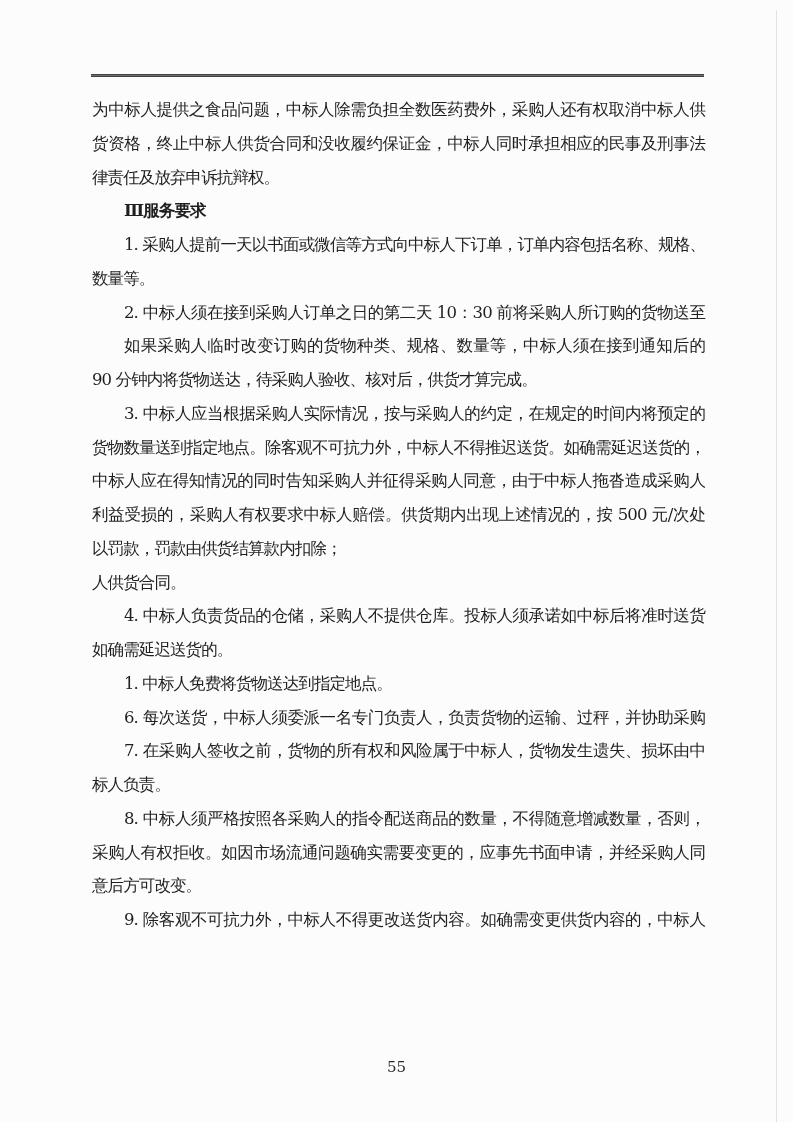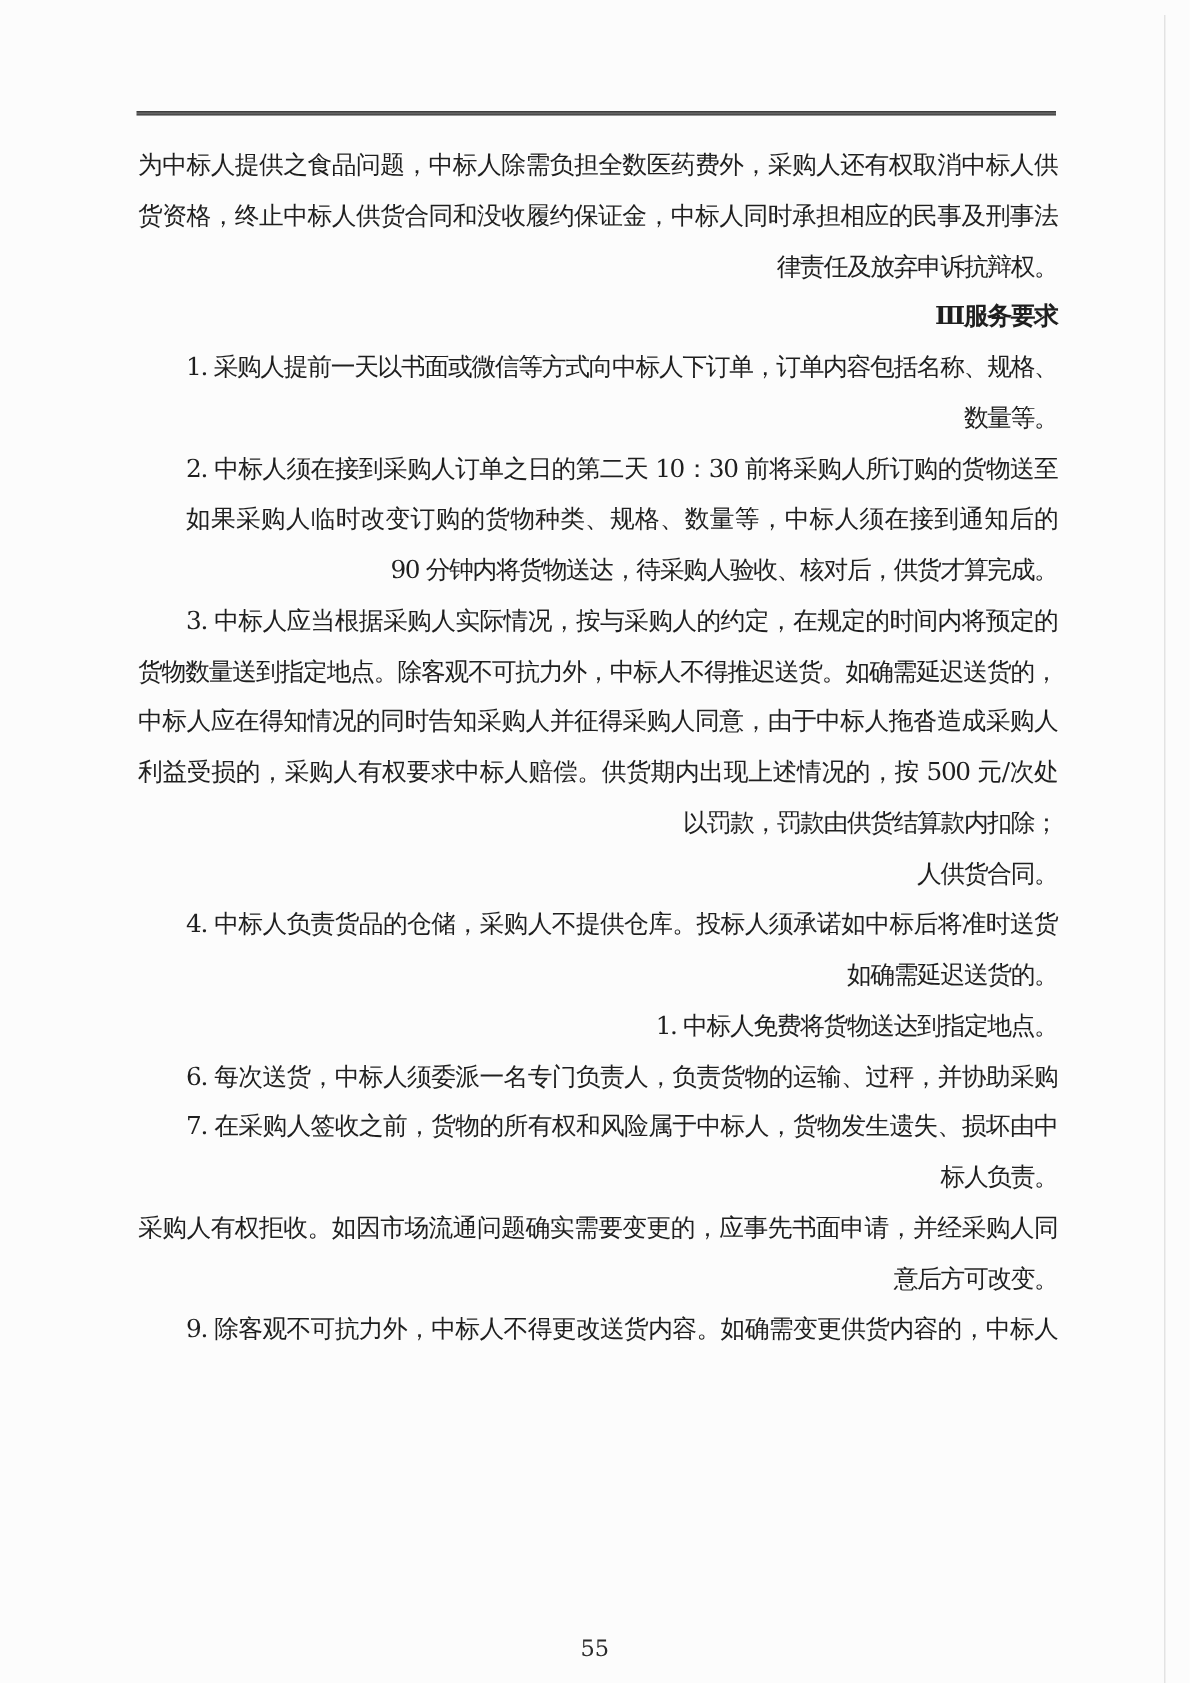--- a/index.html
+++ b/index.html
@@ -35,21 +35,21 @@
     position: absolute;
     left: 92px;
     top: 93px;
     width: 613px;
   }
   .line {
     height: 33.75px;
     line-height: 33.75px;
     font-size: 16.5px;
     letter-spacing: -0.9px;
-    text-align: right;
+    text-align: left;
     white-space: normal;
   }
   .line.j {
     text-align: justify;
     text-align-last: justify;
   }
   .line.ind {
     padding-left: 32px;
   }
   .line.bold {
@@ -58,21 +58,20 @@
   .page-number {
     position: absolute;
     left: 0;
     top: 1056px;
     width: 793px;
     text-align: center;
     font-size: 15px;
     line-height: 22px;
     letter-spacing: 0;
     color: #2a2a2a;
-    margin-top: 32px;
   }
 </style>
 </head>
 <body>
 
 <div class="page">
   <div class="header-rule"></div>
   <div class="doc-body">
       <div class="line j">为中标人提供之食品问题，中标人除需负担全数医药费外，采购人还有权取消中标人供</div>
       <div class="line j">货资格，终止中标人供货合同和没收履约保证金，中标人同时承担相应的民事及刑事法</div>
@@ -88,19 +87,20 @@
       <div class="line j">中标人应在得知情况的同时告知采购人并征得采购人同意，由于中标人拖沓造成采购人</div>
       <div class="line j">利益受损的，采购人有权要求中标人赔偿。供货期内出现上述情况的，按 500 元/次处</div>
       <div class="line">以罚款，罚款由供货结算款内扣除；</div>
       <div class="line">人供货合同。</div>
       <div class="line j ind">4. 中标人负责货品的仓储，采购人不提供仓库。投标人须承诺如中标后将准时送货</div>
       <div class="line">如确需延迟送货的。</div>
       <div class="line ind">1. 中标人免费将货物送达到指定地点。</div>
       <div class="line j ind">6. 每次送货，中标人须委派一名专门负责人，负责货物的运输、过秤，并协助采购</div>
       <div class="line j ind">7. 在采购人签收之前，货物的所有权和风险属于中标人，货物发生遗失、损坏由中</div>
       <div class="line">标人负责。</div>
+      <div class="line j ind">8. 中标人须严格按照各采购人的指令配送商品的数量，不得随意增减数量，否则，</div>
       <div class="line j">采购人有权拒收。如因市场流通问题确实需要变更的，应事先书面申请，并经采购人同</div>
       <div class="line">意后方可改变。</div>
       <div class="line j ind">9. 除客观不可抗力外，中标人不得更改送货内容。如确需变更供货内容的，中标人</div>
     </div>
   <div class="page-number">55</div>
   <div class="scan-edge"></div>
 </div>
 
 </body></html>

